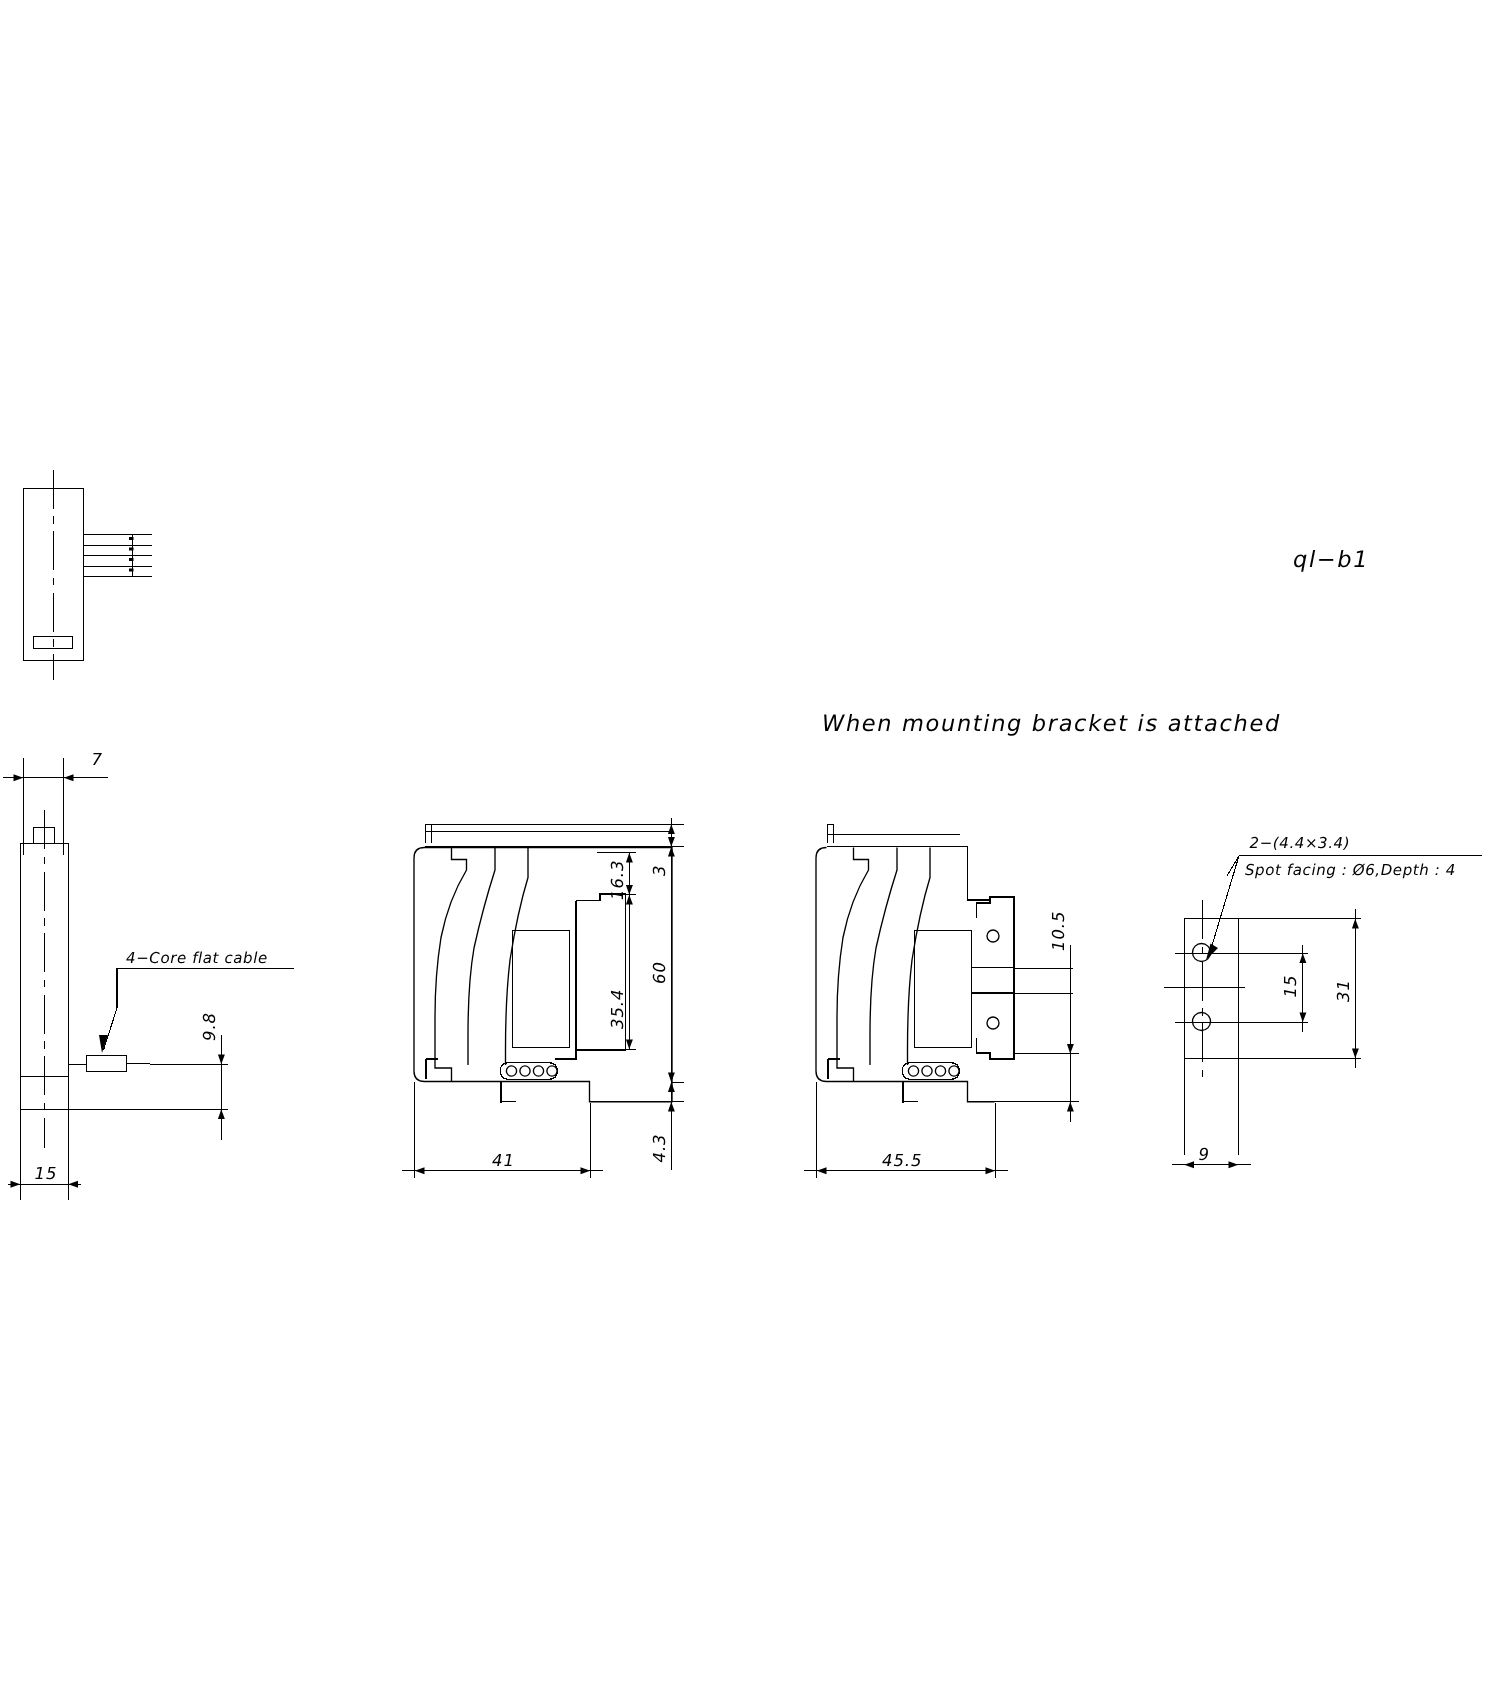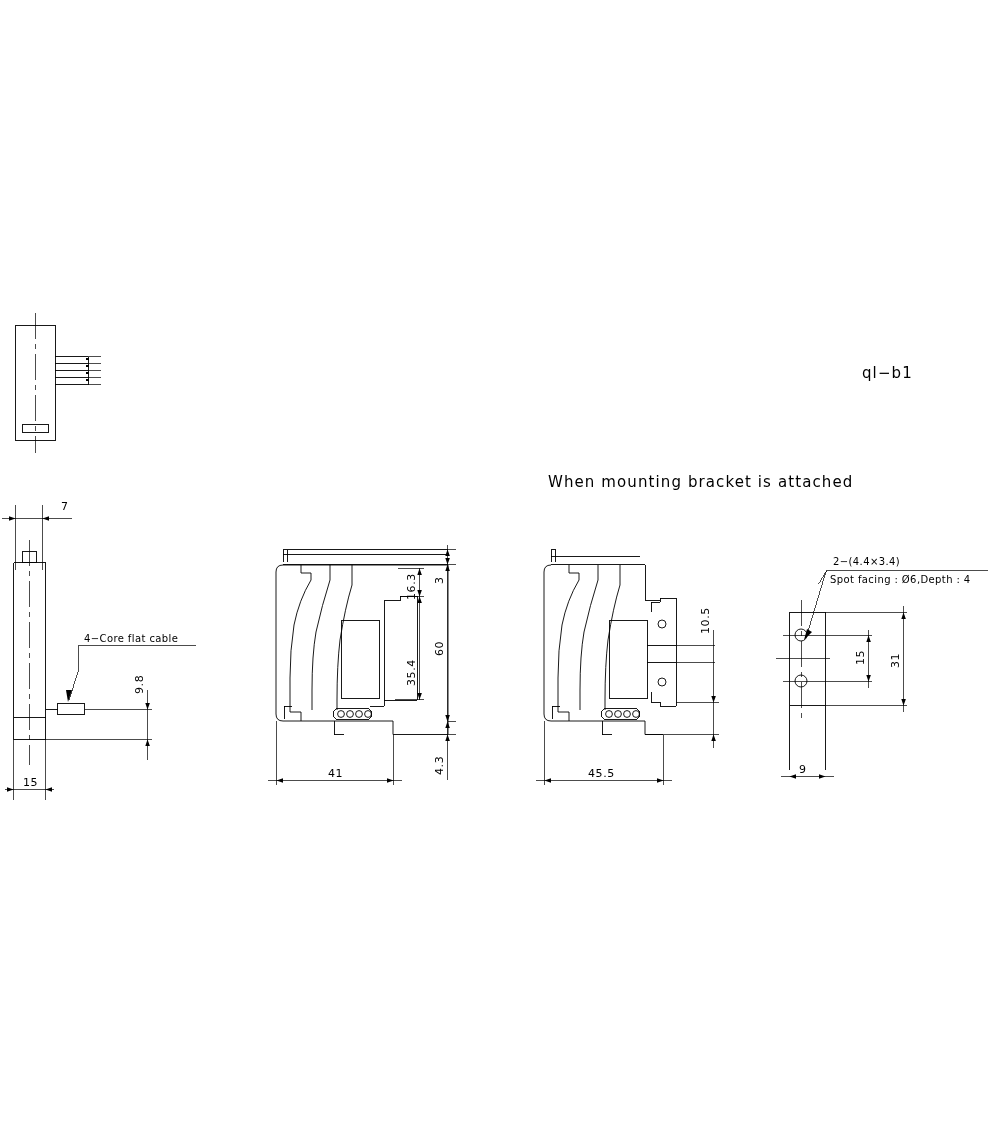--- a/index.html
+++ b/index.html
@@ -14,20 +14,21 @@
     position: relative;
     font-family: "DejaVu Sans", sans-serif;
     overflow: hidden;
   }
   #drawing-root {
     position: absolute;
     left: 0;
     top: 0;
     width: 1000px;
     height: 1122px;
+    font-style: italic;
   }
   svg#cad {
     display: block;
     width: 1000px;
     height: 1122px;
     background: #ffffff;
   }
   .ln {
     stroke: #000000;
     stroke-width: 0.9;

